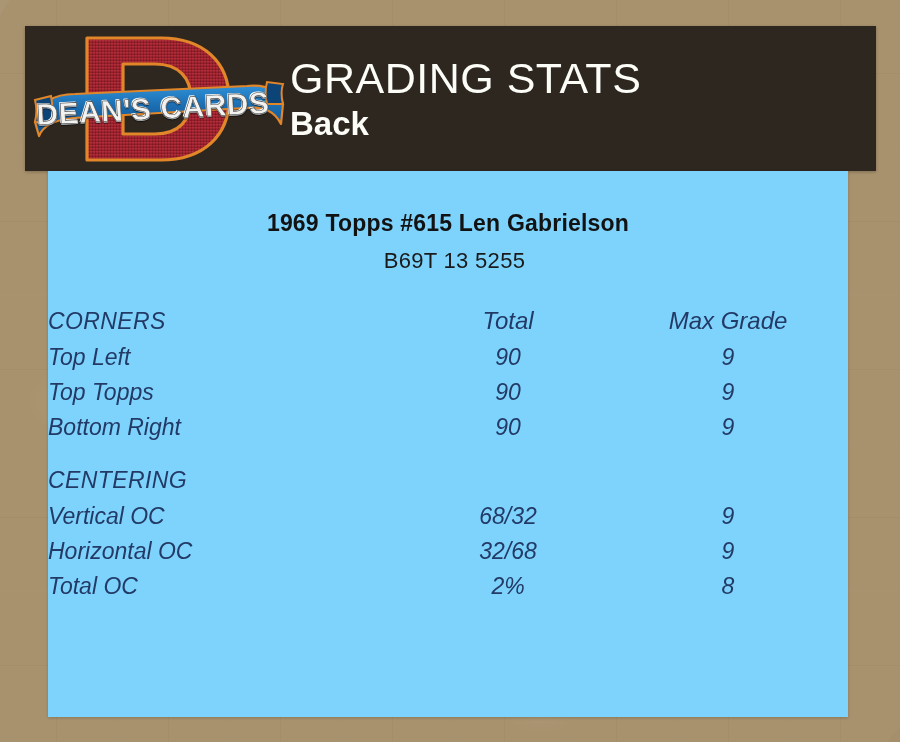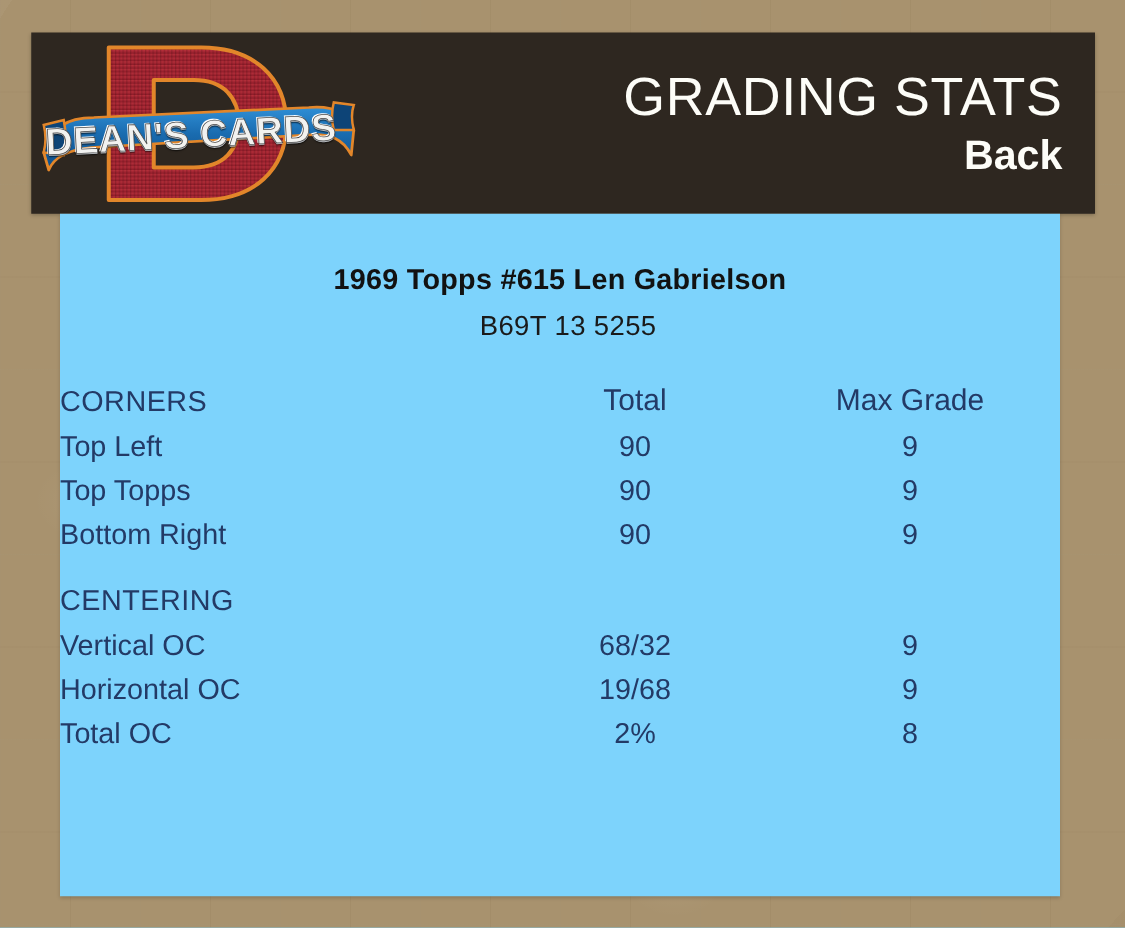--- a/index.html
+++ b/index.html
@@ -95,21 +95,21 @@
       0 2px 1px rgba(0,0,0,0.55),
       -1px -1px 0 #ffffff;
     transform: rotate(-3deg);
     white-space: nowrap;
     -webkit-text-stroke: 0.6px #4a4a4a;
   }
 
   
   #header-titles {
     flex: 1 1 auto;
-    text-align: right;
+    text-align: left;
     padding-right: 26px;
     color: #fdfdf8;
     line-height: 1.08;
   }
   #header-title {
     font-size: 43px;
     letter-spacing: 0.5px;
     font-weight: normal;
   }
   #header-subtitle {
@@ -154,20 +154,21 @@
     color: #233a66;
   }
   #stats-table col.c-label  { width: 360px; }
   #stats-table col.c-value  { width: 200px; }
   #stats-table col.c-max    { width: 240px; }
 
   #stats-table th,
   #stats-table td {
     padding: 0;
     font-weight: normal;
+    font-style: italic;
   }
 
   tr.header-row th.col-head {
     font-size: 24px;
     font-weight: bold;
     text-align: center;
     height: 38px;
     vertical-align: middle;
     color: #233a66;
   }
@@ -292,21 +293,21 @@
         <th class="col-head"></th>
       </tr>
 
       <tr class="data-row">
         <td class="cell-label">Vertical OC</td>
         <td class="cell-value">68/32</td>
         <td class="cell-max">9</td>
       </tr>
       <tr class="data-row">
         <td class="cell-label">Horizontal OC</td>
-        <td class="cell-value">19/68</td>
+        <td class="cell-value">32/68</td>
         <td class="cell-max">9</td>
       </tr>
       <tr class="data-row">
         <td class="cell-label">Total OC</td>
         <td class="cell-value">2%</td>
         <td class="cell-max">8</td>
       </tr>
 
     </tbody>
   </table>

